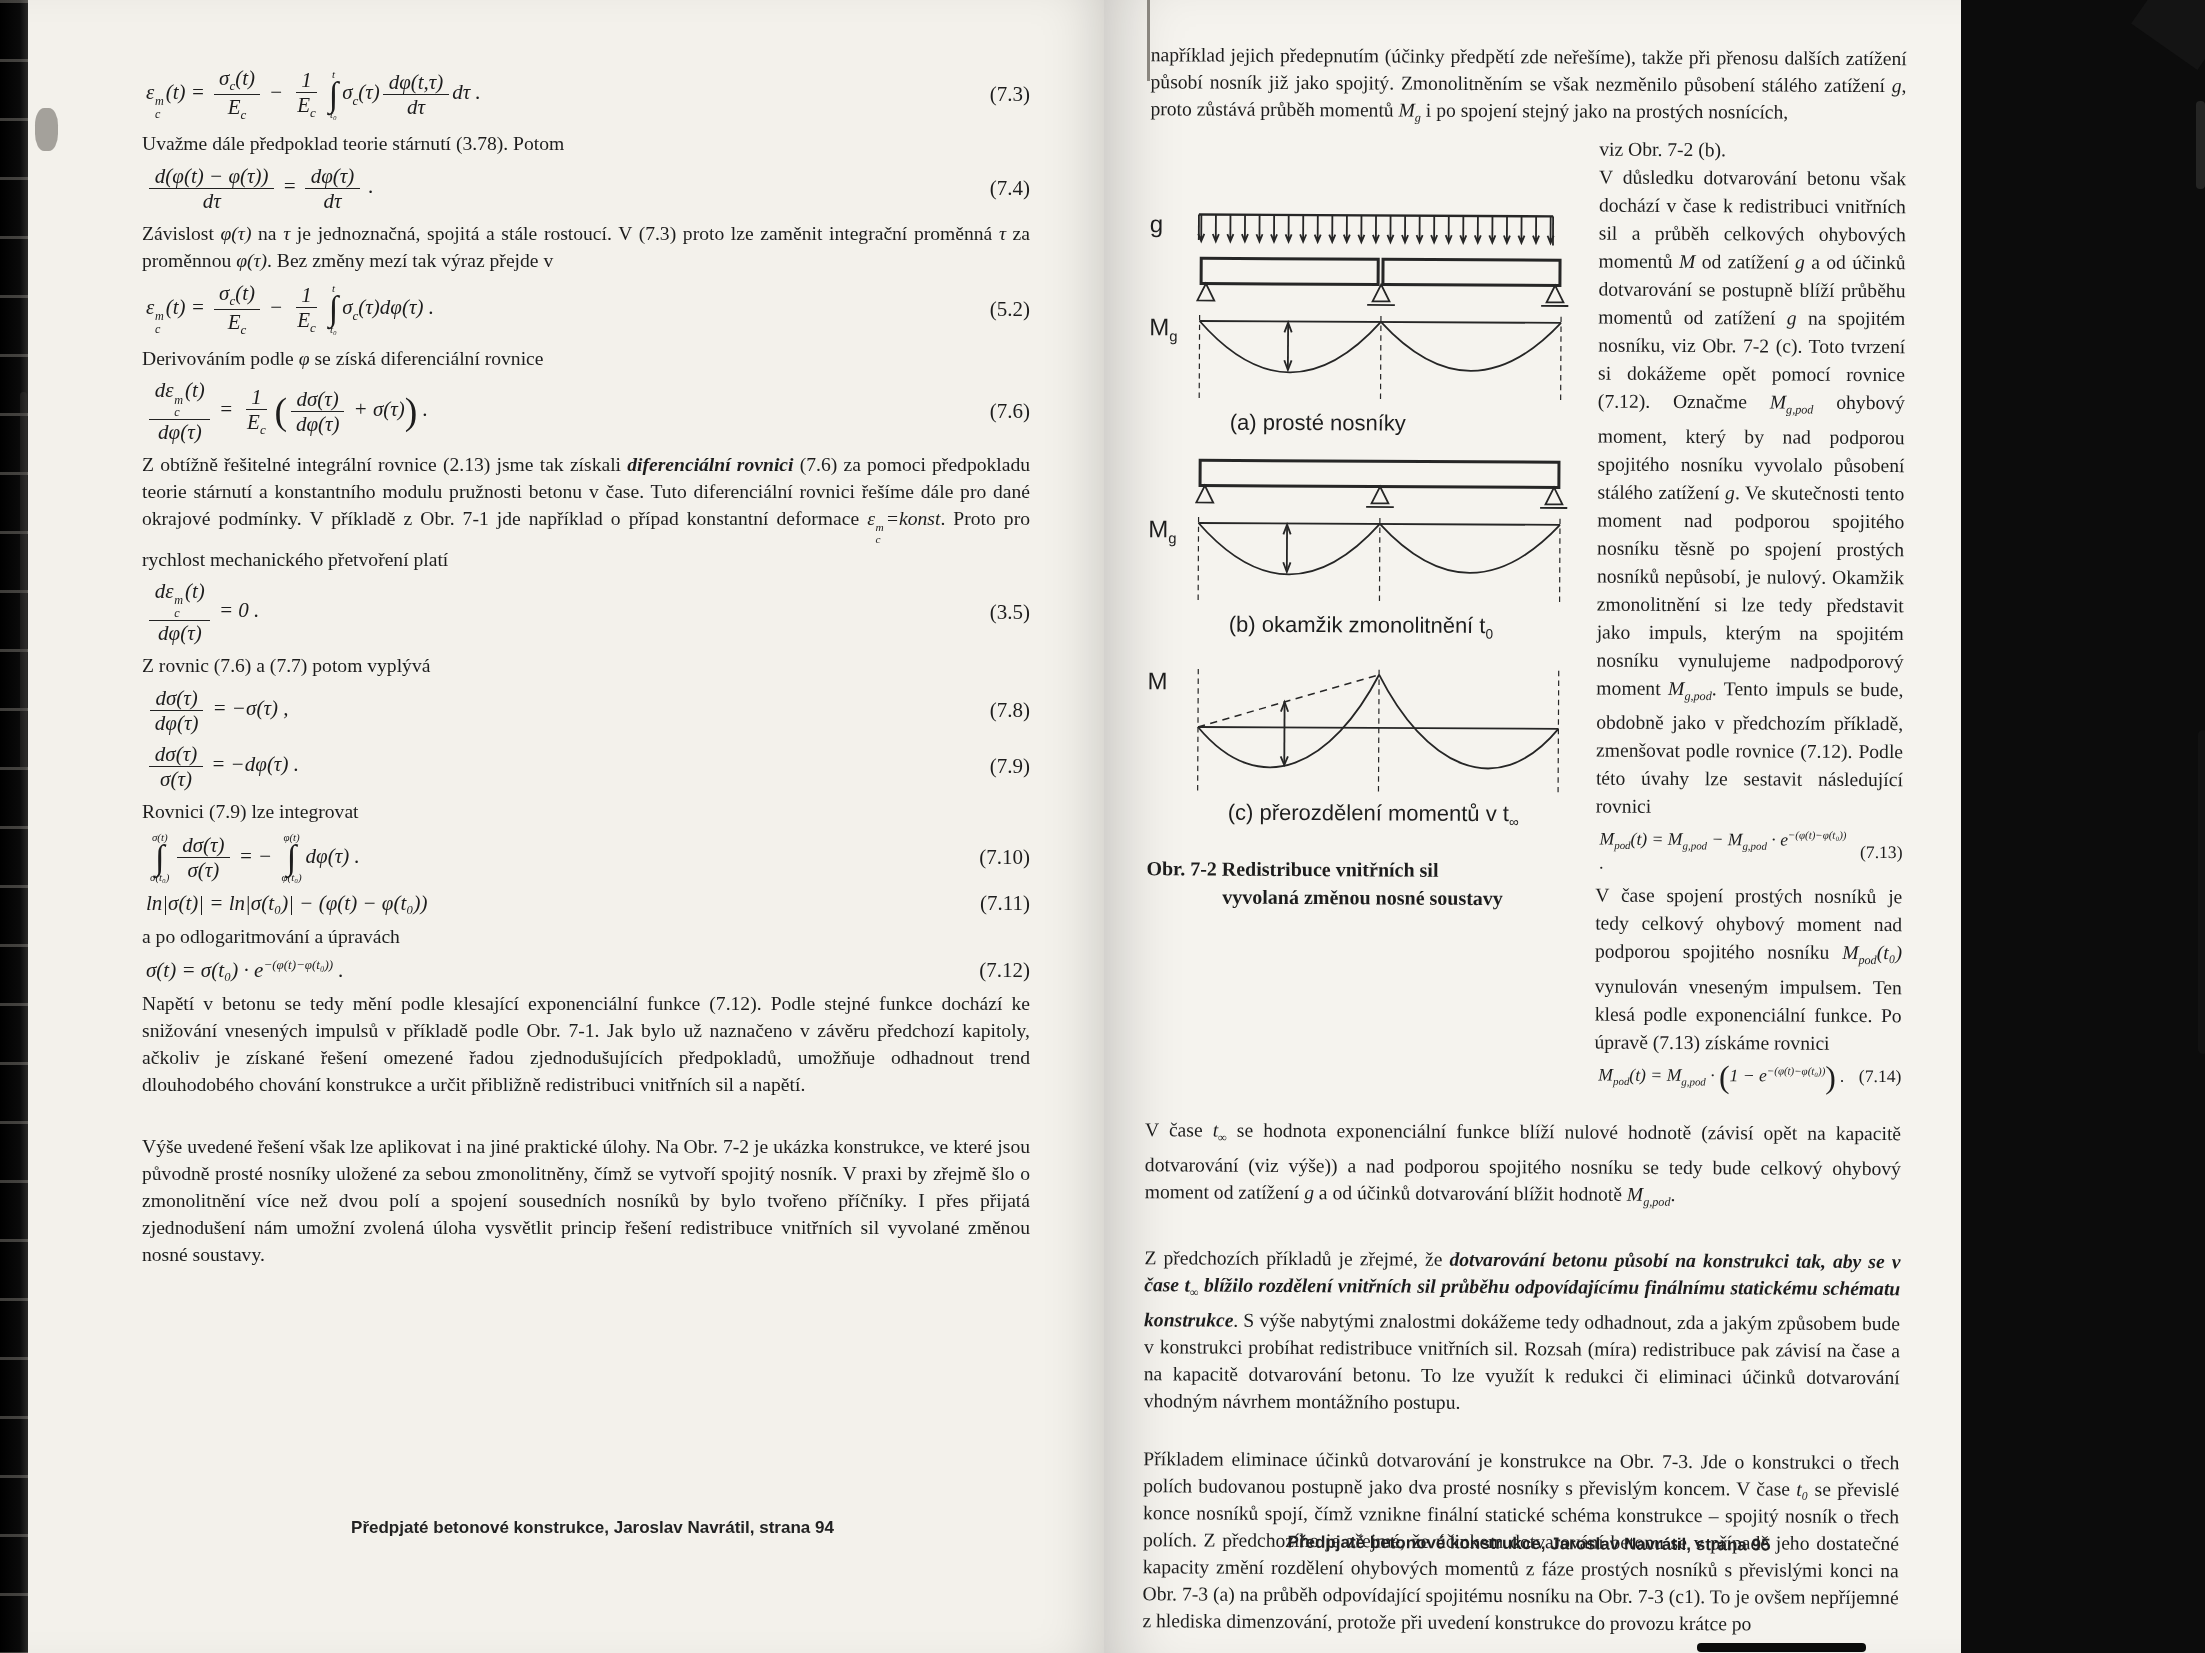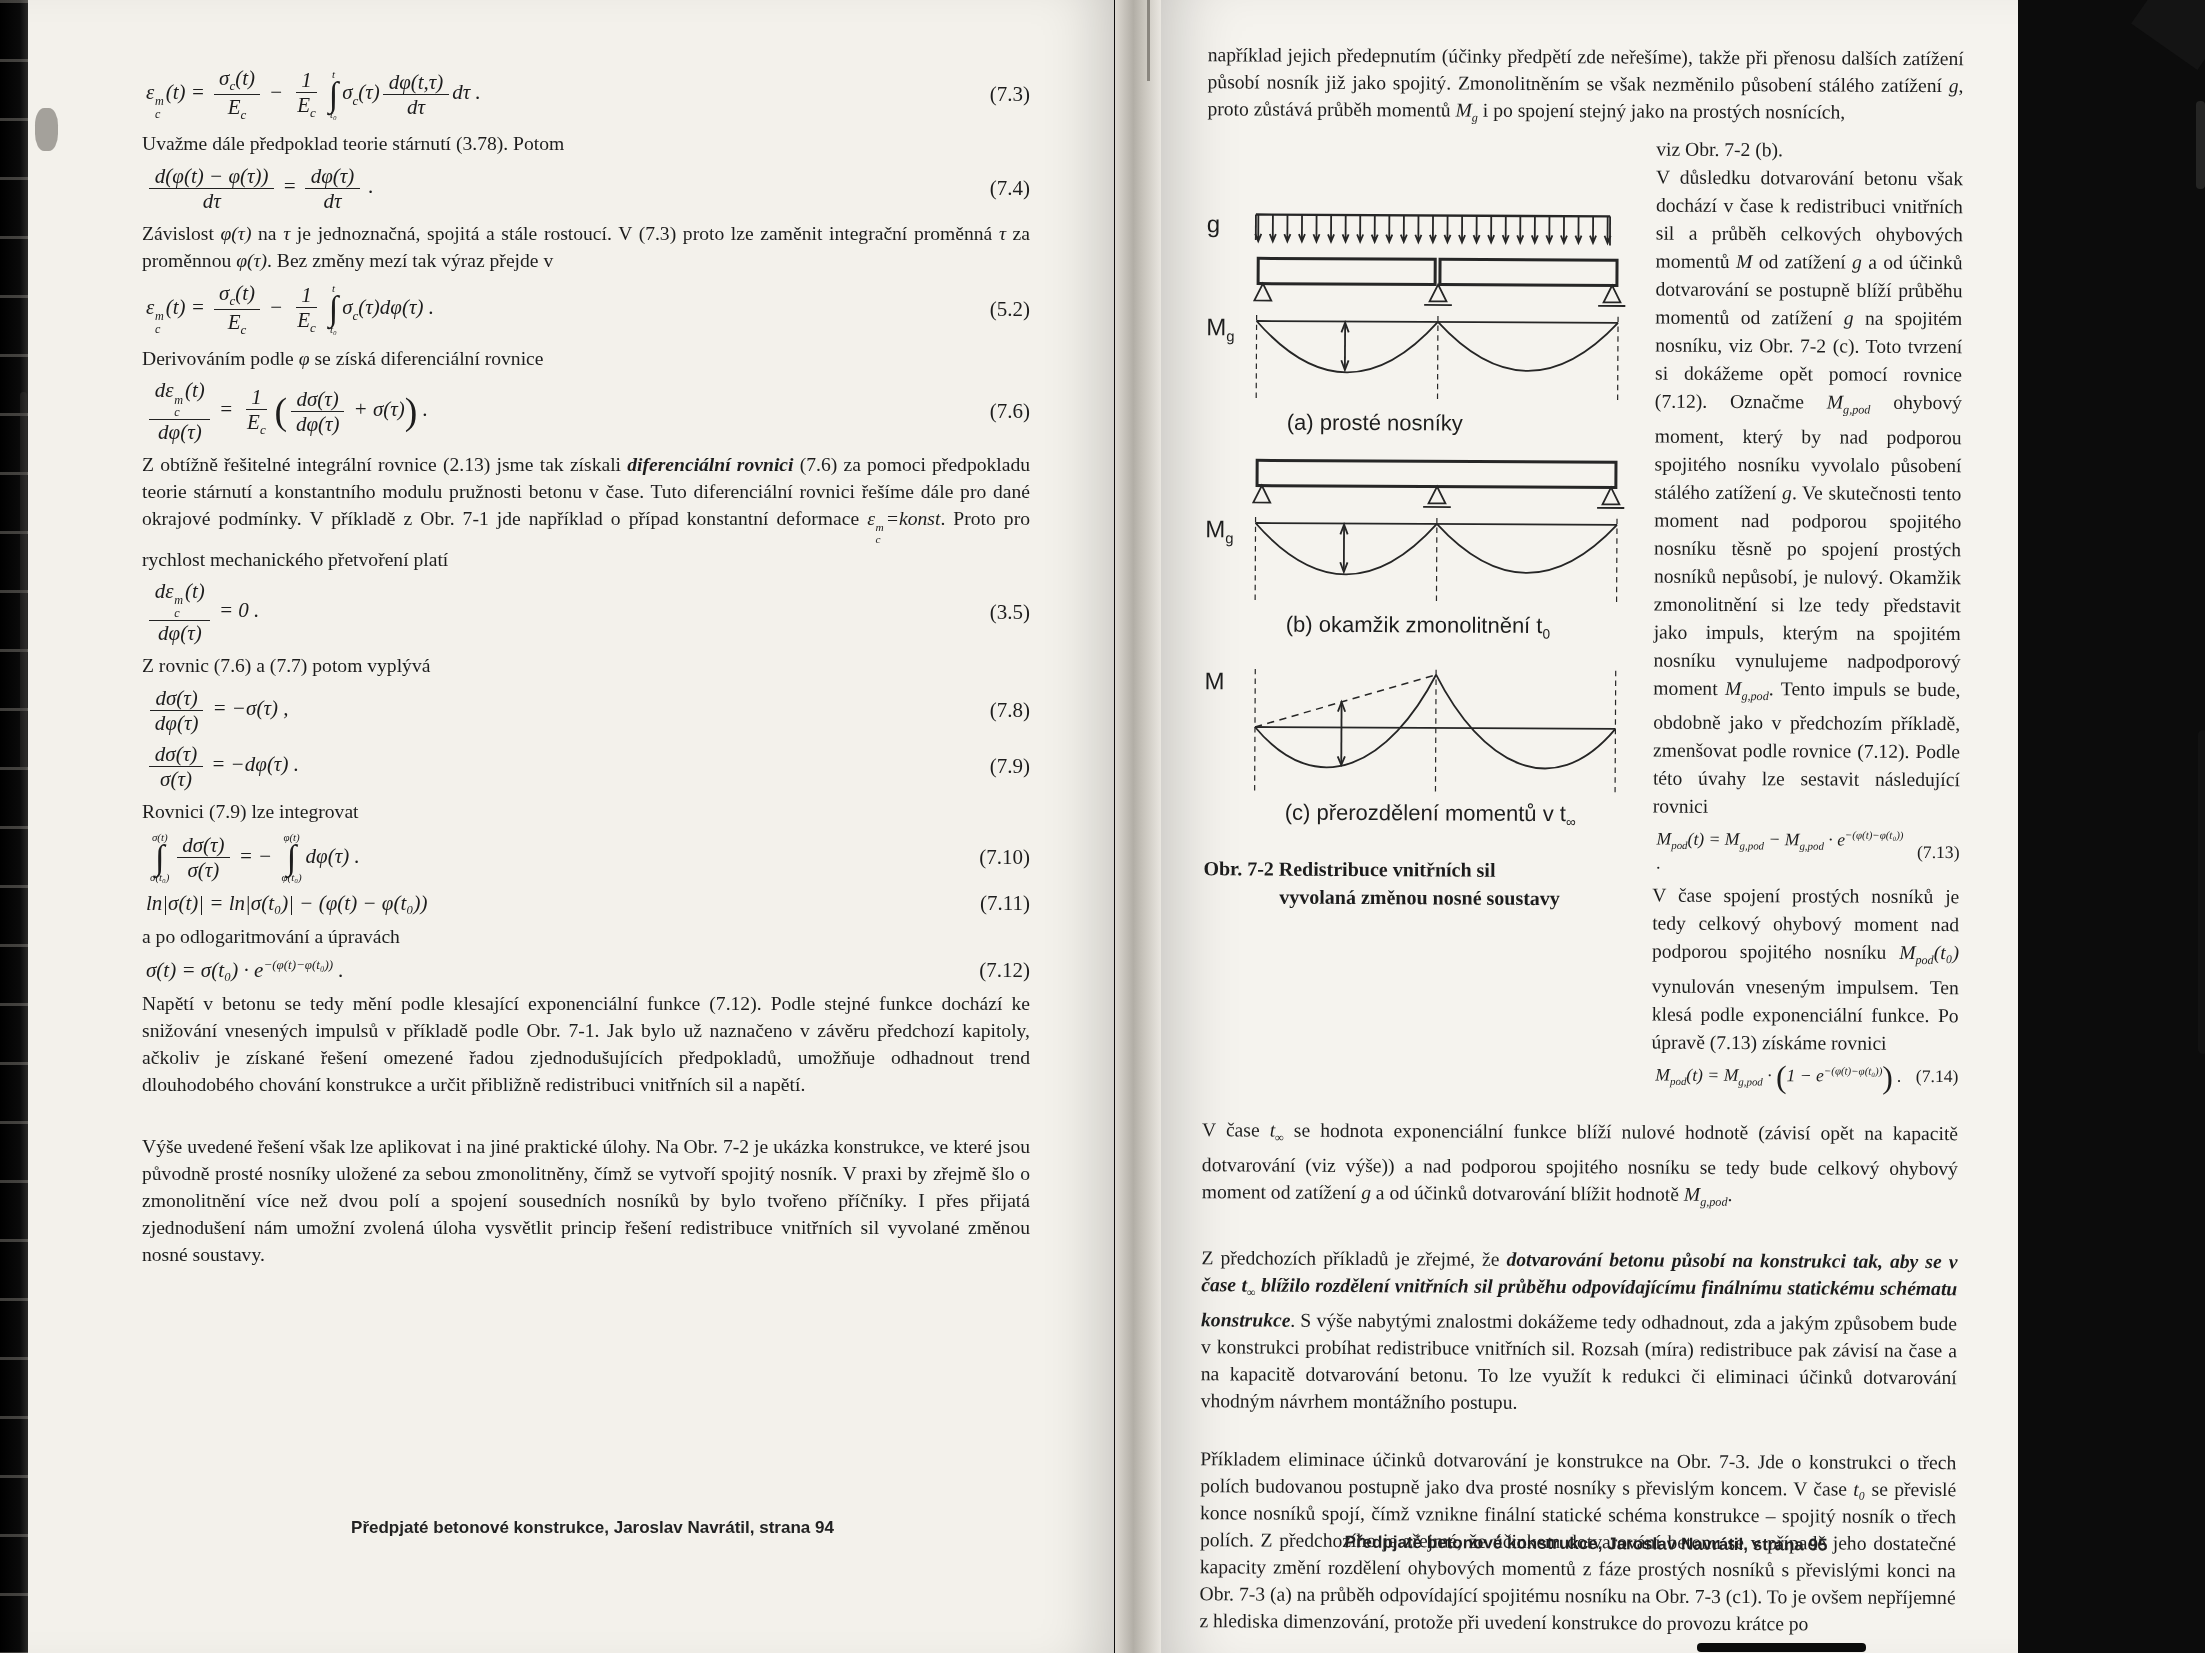--- a/index.html
+++ b/index.html
@@ -1,20 +1,20 @@
 <!DOCTYPE html>
 <html style="font-size:10.8px"><head>
 <meta charset="utf-8">
 <style>
   html,body{margin:0;padding:0;background:#0c0c0c}
   .scan{position:relative;width:2205px;height:1654px;background:#0c0c0c;overflow:hidden;
         font-family:"Liberation Serif",serif;color:#1d1d1d}
   .page{position:absolute;top:0;height:1654px;background:#f3f1eb}
   .page.left{left:28px;width:1086px;box-shadow:inset -47px 0 61px -37px rgba(0,0,0,.20)}
-  .page.right{left:1161px;width:857px;background:#f5f3ee;box-shadow:inset 54px 0 68px -44px rgba(0,0,0,.22)}
+  .page.right{left:1104px;width:857px;background:#f5f3ee;box-shadow:inset 54px 0 68px -44px rgba(0,0,0,.22)}
   .spine{position:absolute;top:0;left:1115px;width:46px;height:1654px;
          background:linear-gradient(90deg,#ddd9d2,#b2aea6 40%,#c8c4bc 62%,#e9e6e0)}
   .edge{position:absolute;left:0;top:0;width:28px;height:1654px;
         background:linear-gradient(90deg,#000,#0a0a0a 70%,#2b2a28)}
   .edge::after{content:"";position:absolute;inset:0;
         background:repeating-linear-gradient(180deg, rgba(190,185,175,.32) 0 2.7px, transparent 2.7px 59px)}
   .a-tr{position:absolute;right:-23px;top:-27px;width:81px;height:81px;background:#141414;transform:rotate(35deg)}
   .a-r1{position:absolute;right:0;top:101px;width:8.8px;height:88px;background:#3a3a38;opacity:.55;border-radius:4px}
   .a-r2{position:absolute;right:-3.4px;top:730px;width:10.8px;height:324px;background:#121212;border-radius:5.4px}
   .a-br{position:absolute;left:1697px;top:1643px;width:169px;height:8.8px;background:#0b0b0b;border-radius:4px}

